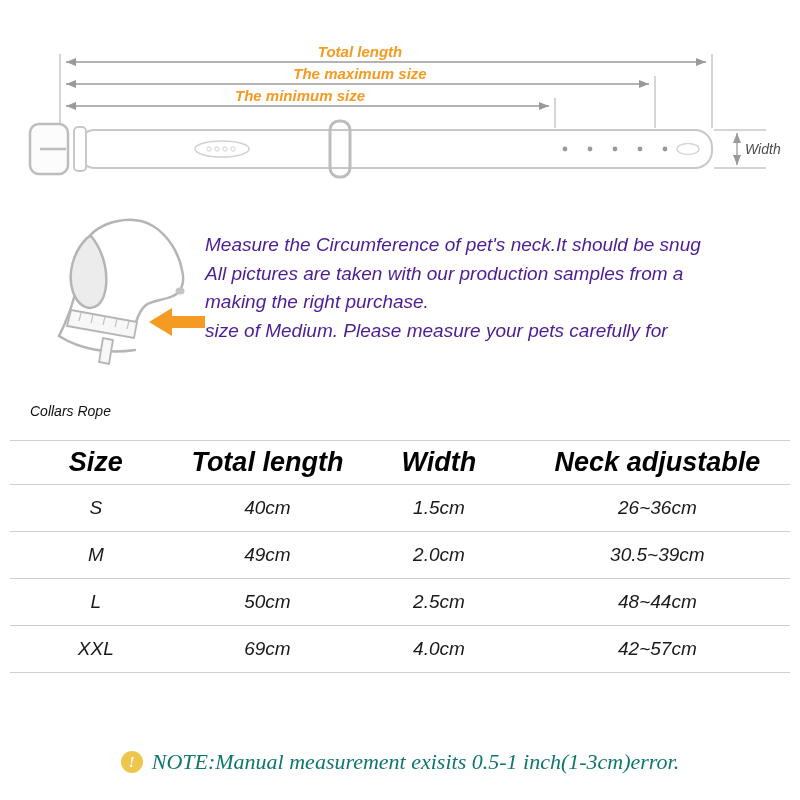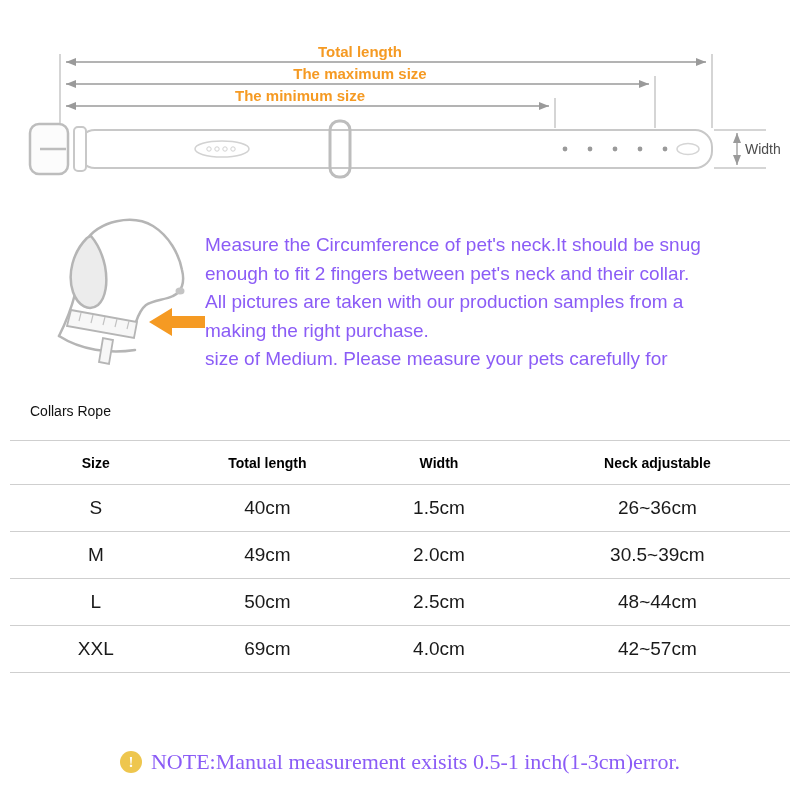--- a/index.html
+++ b/index.html
@@ -1,36 +1,36 @@
 <!DOCTYPE html>
 <html><head>
 <meta charset="utf-8">
 <style>
   * { margin:0; padding:0; box-sizing:border-box; }
   html,body { background:#ffffff; }
   .page {
     position:relative; width:800px; height:800px; background:#fff;
-    font-family:"Liberation Sans", sans-serif; color:#1a1a1a; overflow:hidden;
+    font-family:"Liberation Sans", sans-serif; color:#1a1a1a; overflow:hidden;font-style:italic;
   }
   .diagram-svg { position:absolute; left:0; top:0; }
   .lbl  { fill:#F59A23; font-size:15px; font-weight:bold; font-family:"Liberation Sans",sans-serif; }
   .lblw { fill:#4d4d4d; font-size:14px; font-family:"Liberation Sans",sans-serif; }
   .dog-svg { position:absolute; left:55px; top:210px; }
-  .measure-text { position:absolute; left:205px; top:231px; width:580px; font-size:19px; line-height:28.6px; color:#8b5cf6; }
+  .measure-text { position:absolute; left:205px; top:231px; width:580px; font-size:19px; line-height:28.6px; color:#4c1d95; }
   .caption { position:absolute; left:30px; top:403px; font-size:14px; color:#111; }
   .size-table { position:absolute; left:10px; top:440px; width:780px; border-collapse:collapse; border-top:1px solid #cfcfcf; table-layout:fixed; }
   .size-table col.c1 { width:22%; } .size-table col.c2 { width:22%; }
   .size-table col.c3 { width:22%; } .size-table col.c4 { width:34%; }
   .size-table th, .size-table td { text-align:center; border-bottom:1px solid #cfcfcf; font-weight:normal; }
-  .size-table th { font-size:14px; font-weight:bold; height:44px; color:#000; }
+  .size-table th { font-size:27px; font-weight:bold; height:44px; color:#000; }
   .size-table td { font-size:19px; height:47px; color:#1a1a1a; }
   .note { position:absolute; left:0; top:749px; width:100%; display:flex; justify-content:center; align-items:center; gap:9px; }
   .note-icon { width:22px; height:22px; border-radius:50%; background:#EEC64E; color:#fff; font-weight:bold;
     font-size:15px; display:flex; align-items:center; justify-content:center; flex:0 0 auto; font-family:"Liberation Serif",serif; }
-  .note-text { font-family:"Liberation Serif", serif; font-size:22px; color:#8b5cf6; }
+  .note-text { font-family:"Liberation Serif", serif; font-size:22px; color:#0f766e; }
 </style>
 </head>
 <body>
 
 <div class="page">
 
   <svg class="diagram-svg" width="800" height="200" viewBox="0 0 800 200">
     <defs>
       <marker id="arr" viewBox="0 0 10 8" refX="10" refY="4" markerWidth="10" markerHeight="8" markerUnits="userSpaceOnUse" orient="auto-start-reverse">
         <path d="M0,0 L10,4 L0,8 Z" fill="#9a9a9a"></path>
@@ -120,21 +120,20 @@
         <line x1="74" y1="111" x2="72" y2="119"></line>
       </g>
       <path d="M 48,128 L 44,152 L 54,154 L 58,130 Z" fill="#f7f7f7" stroke="#b5b5b5" stroke-width="1.8"></path>
     </g>
 
     <path d="M 94,112 L 117,98 L 117,106 L 150,106 L 150,118 L 117,118 L 117,126 Z" fill="#F59A23"></path>
   </svg>
 
   <div class="measure-text">
     <div>Measure the Circumference of pet's neck.It should be snug</div>
-    <div>enough to fit 2 fingers between pet's neck and their collar.</div>
     <div>All pictures are taken with our production samples from a</div>
     <div>making the right purchase.</div>
     <div>size of Medium. Please measure your pets carefully for</div>
   </div>
 
   <div class="caption">Collars Rope</div>
 
   <table class="size-table">
     <colgroup>
         <col class="c1">

